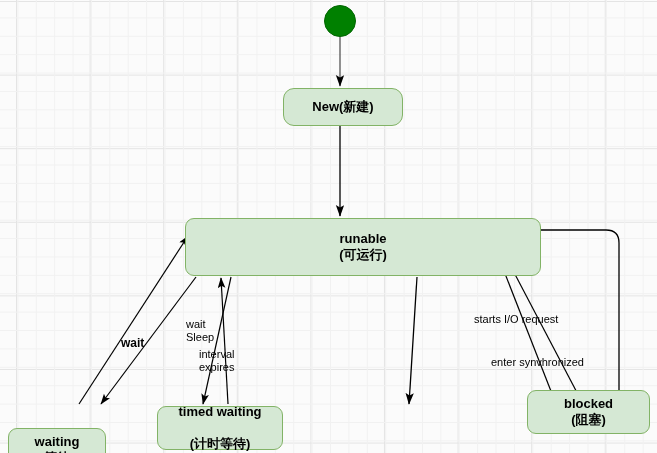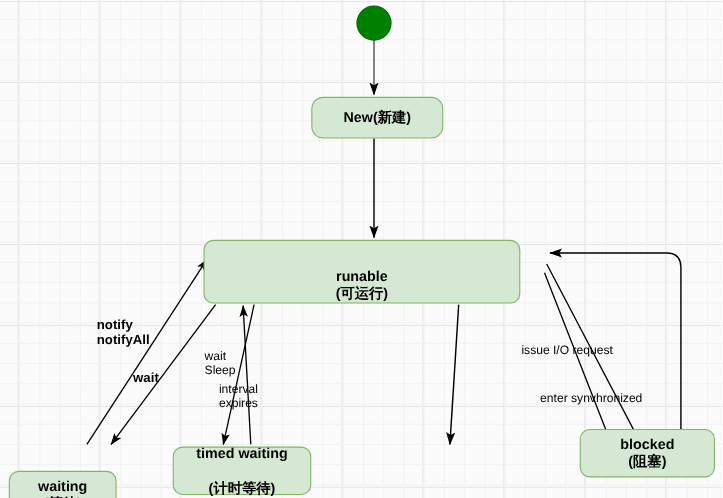--- a/index.html
+++ b/index.html
@@ -129,21 +129,21 @@
       <path d="M 619 404 L 619 243 Q 619 230 606 230 L 500 230" fill="none" stroke="#000000" stroke-width="1.3" marker-end="url(#arrow)"></path>
     </g>
   </svg>
 
   <div class="start-node" style="left:324px; top:5px; width:32px; height:32px;"></div>
 
   <div class="node" style="left:283px; top:88px; width:120px; height:38px;border-radius:11px;">
     <span>New(新建)</span>
   </div>
 
-  <div class="node" style="left:185px; top:218px; width:288px; height:58px;justify-content:flex-end;">
+  <div class="node" style="left:185px; top:218px; width:356px; height:58px;">
     <span>runable</span>
     <span class="cn">(可运行)</span>
   </div>
 
   <div class="node" style="left:8px; top:428px; width:98px; height:44px;">
     <span>waiting</span>
     <span class="cn">(等待)</span>
   </div>
 
   <div class="node" style="left:157px; top:406px; width:126px; height:44px;gap:16px;">
@@ -151,28 +151,26 @@
     <span class="cn">(计时等待)</span>
   </div>
 
 
   <div class="node" style="left:527px; top:390px; width:123px; height:44px;">
     <span>blocked</span>
     <span class="cn">(阻塞)</span>
   </div>
 
 
-  <div class="edge-label bold" style="left:88px; top:288px;">notify
-notifyAll</div>
 
   <div class="edge-label bold" style="left:121px; top:336px;">wait</div>
 
   <div class="edge-label" style="left:186px; top:318px;">wait
 Sleep</div>
 
   <div class="edge-label" style="left:199px; top:348px;">interval
 expires</div>
 
-  <div class="edge-label" style="left:474px; top:313px;">issue I/O request</div>
+  <div class="edge-label" style="left:474px; top:313px;">starts I/O request</div>
 
   <div class="edge-label" style="left:491px; top:356px;">enter synvhronized</div>
 
 </div>
 
 </body></html>

